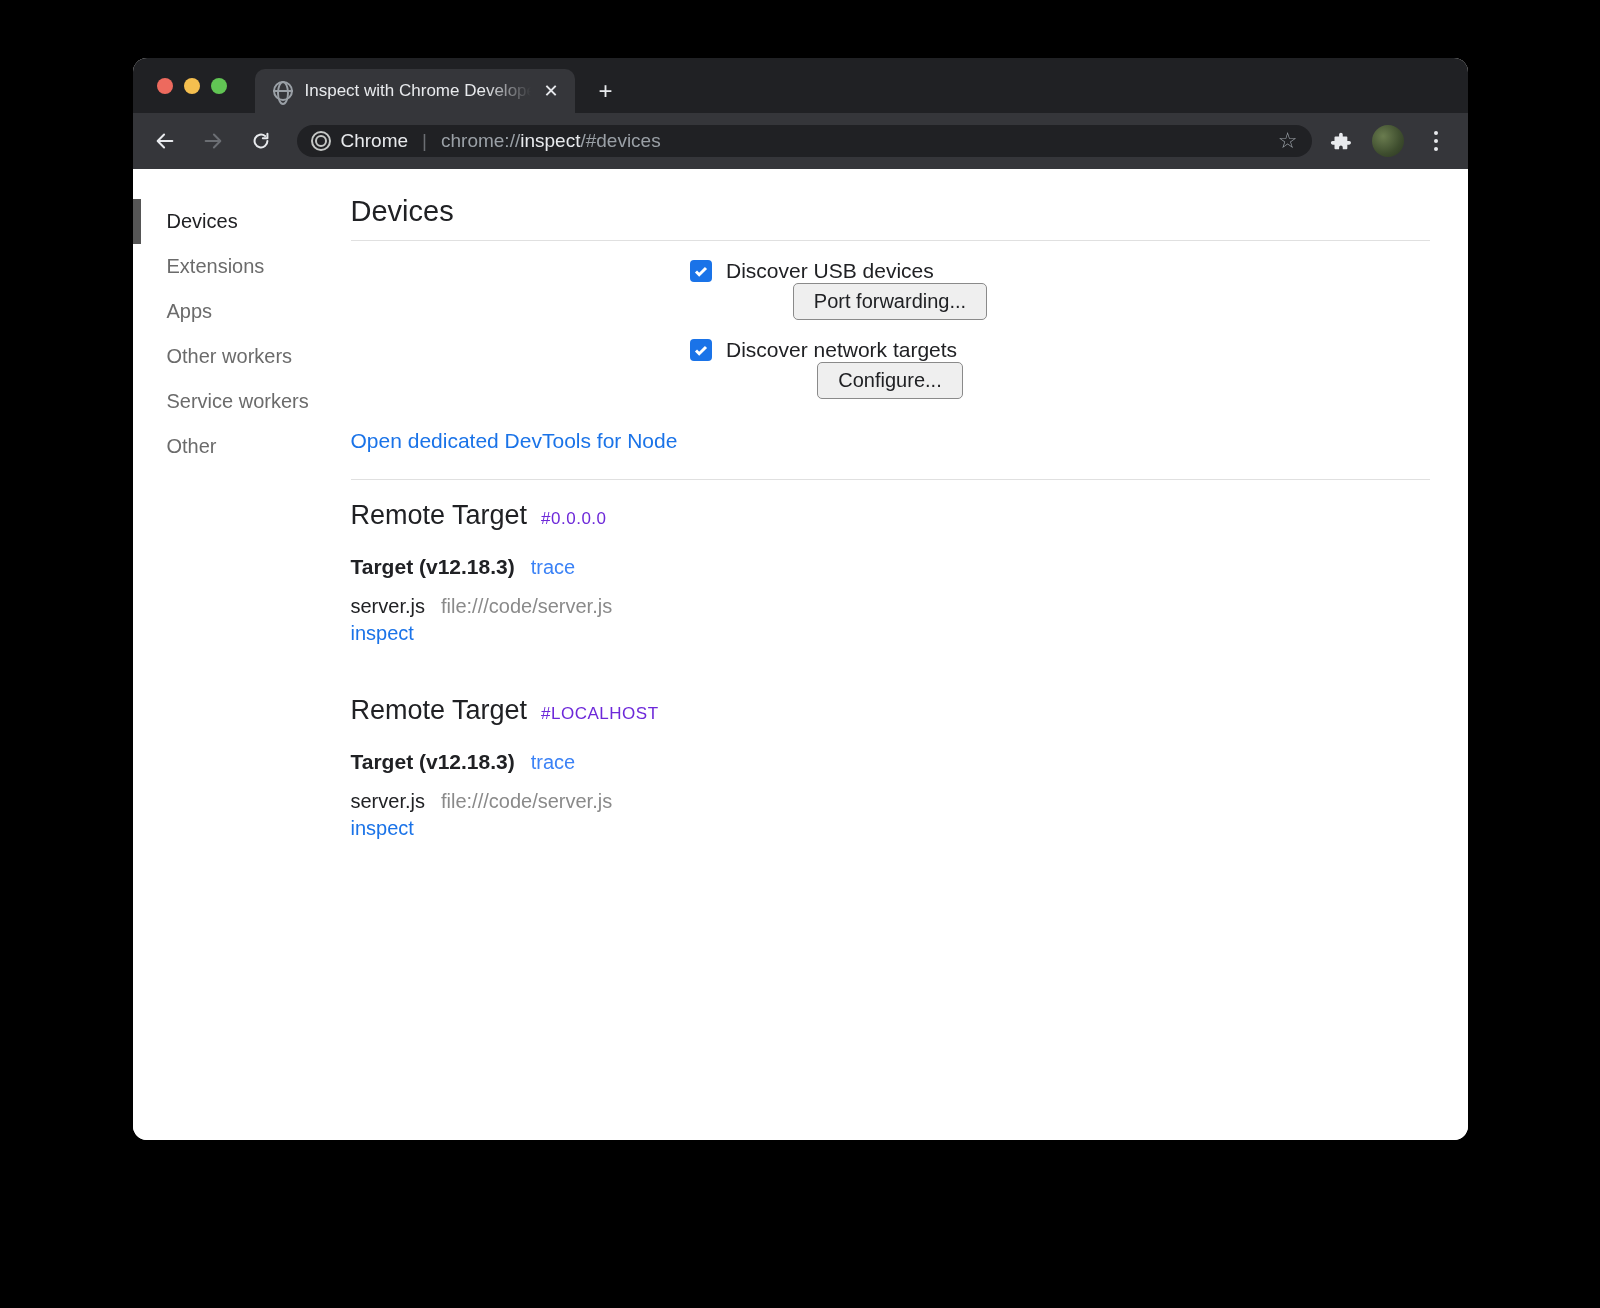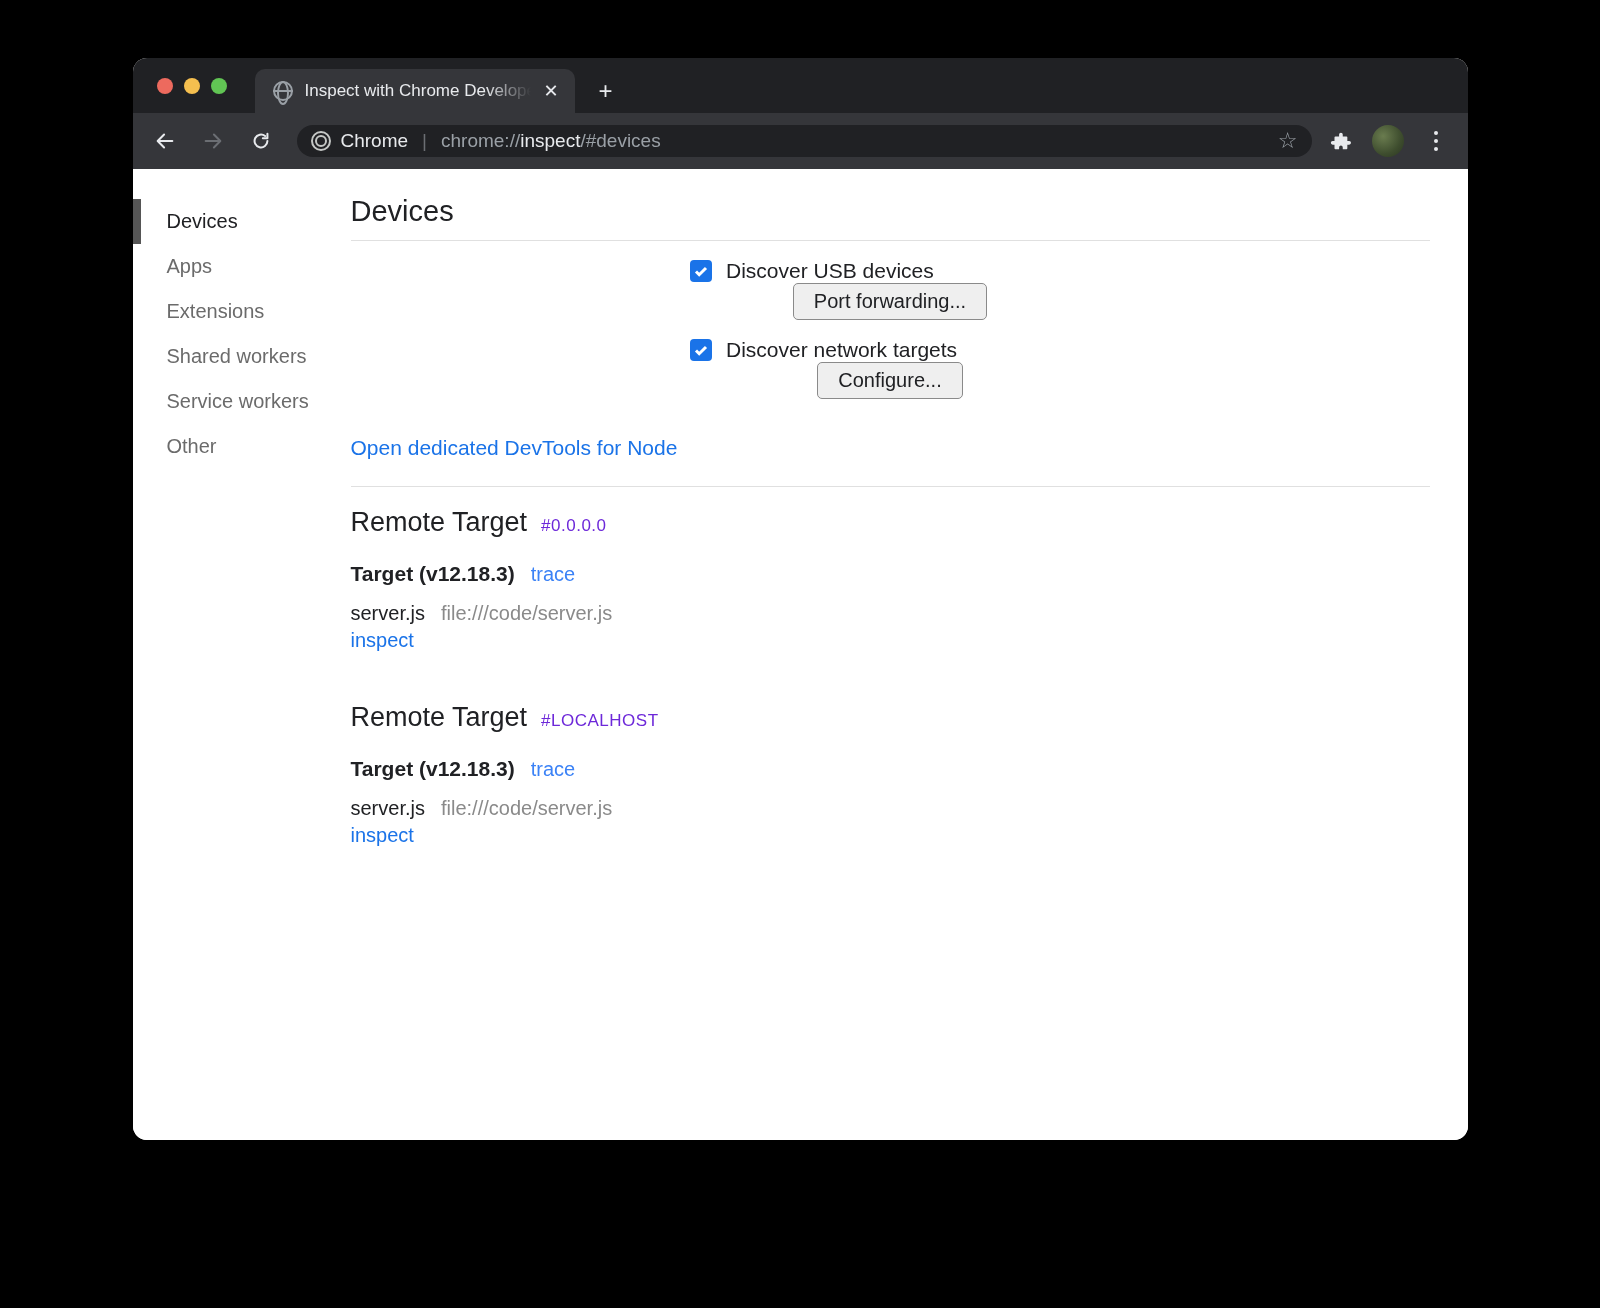--- a/index.html
+++ b/index.html
@@ -117,21 +117,21 @@
     .cfg-btn {
       background: #efefef;
       border: 1px solid #8a8a8a;
       border-radius: 5px;
       padding: 6px 20px;
       font-size: 20px;
       color:#202124;
       cursor:pointer;
       font-family:inherit;
     }
-    .node-link { color:#1a73e8; font-size: 21px; text-decoration:none; display:inline-block; margin-top: 19px; margin-bottom: 14px;}
+    .node-link { color:#1a73e8; font-size: 21px; text-decoration:none; display:inline-block; margin-top: 12px; margin-bottom: 14px;}
     .remote-section { padding-top: 20px; }
     .remote-header { display:flex; align-items:baseline; gap: 14px; margin-bottom: 24px;}
     .remote-title { font-size: 27px; font-weight:500; color:#202124;}
     .remote-tag { font-size: 17px; color:#6d28d9; letter-spacing:0.5px;}
     .target-row { display:flex; align-items:baseline; gap:16px; margin-bottom: 16px;}
     .target-name { font-size: 21px; font-weight:700; color:#202124;}
     .trace-link { color:#3b82f6; font-size: 20px; text-decoration:none;}
     .file-row { display:flex; gap: 16px; align-items:baseline; font-size:20px; margin-bottom:4px;}
     .file-name { color:#202124;}
     .file-path { color:#8a8a8a;}
@@ -192,23 +192,23 @@
         <span></span>
         <span></span>
         <span></span>
       </div>
   </div>
 
   <div class="content-area">
     <div class="sidebar">
       <div id="sidebar-items">
           <div class="side-item active">Devices</div>
+          <div class="side-item">Extensions</div>
           <div class="side-item">Apps</div>
-          <div class="side-item">Extensions</div>
-          <div class="side-item">Shared workers</div>
+          <div class="side-item">Other workers</div>
           <div class="side-item">Service workers</div>
           <div class="side-item">Other</div>
         </div>
     </div>
     <div class="main">
       <div class="page-title">Devices</div>
       <hr class="sep">
       <div class="discover-section">
         <div class="discover-row">
           <div class="check-wrap">

